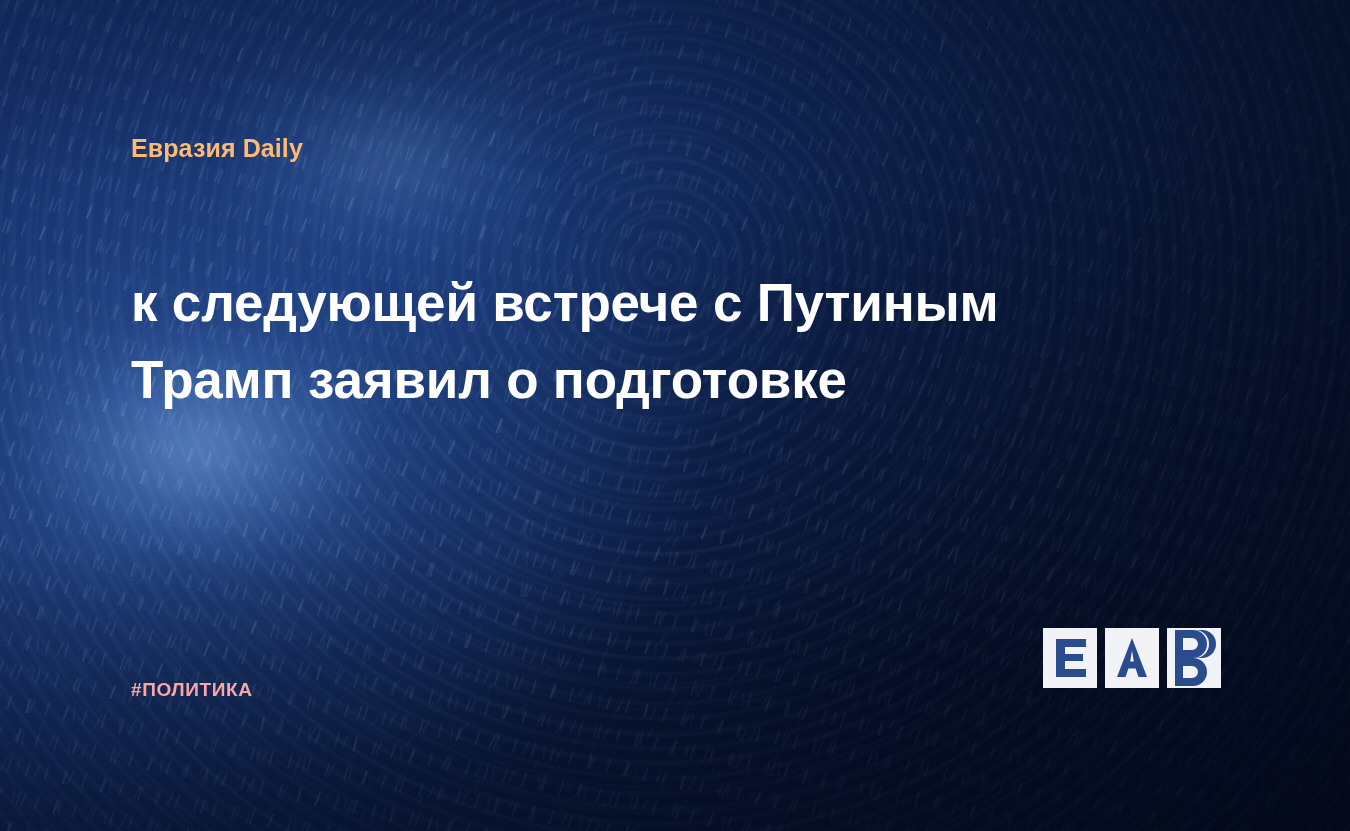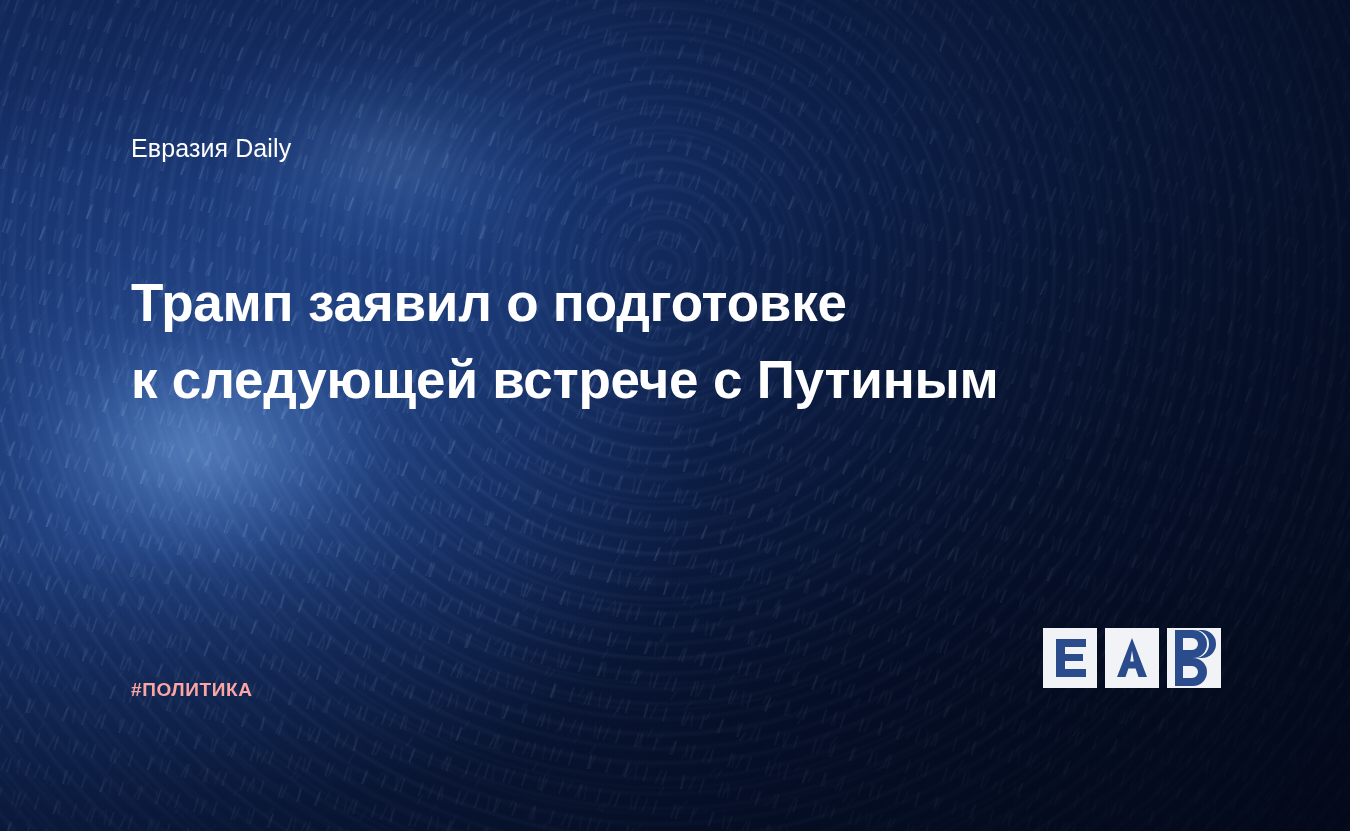--- a/index.html
+++ b/index.html
@@ -168,23 +168,23 @@
   .content {
     position: absolute;
     inset: 0;
   }
 
   .brand {
     position: absolute;
     left: 131px;
     top: 136px;
     font-size: 25px;
-    font-weight: normal;
+    font-weight: bold;
     letter-spacing: 0.1px;
-    color: #ffffff;
+    color: #fdba74;
     line-height: 1;
     white-space: nowrap;
   }
 
   .headline {
     position: absolute;
     left: 131px;
     top: 264px;
     width: 960px;
     font-size: 53px;
@@ -231,22 +231,22 @@
   <div class="bg-trails-2"></div>
   <div class="bg-glow"></div>
   <div class="bg-glow-2"></div>
   <div class="bg-vignette"></div>
 
   <div class="content">
 
     <div class="brand">Евразия Daily</div>
 
     <div class="headline">
+      <span class="line">к следующей встрече с Путиным</span>
       <span class="line">Трамп заявил о подготовке</span>
-      <span class="line">к следующей встрече с Путиным</span>
     </div>
 
     <div class="tag">#ПОЛИТИКА</div>
 
     <div class="logo">
       <svg width="178" height="60" viewBox="0 0 178 60" xmlns="http://www.w3.org/2000/svg">
 
         <rect x="0" y="0" width="54" height="60" fill="#f2f3f6"></rect>
         <path d="M13 11 H43 V19 H22 V26 H40 V33 H22 V41 H43 V49 H13 Z" fill="#2b4c8c"></path>
 

